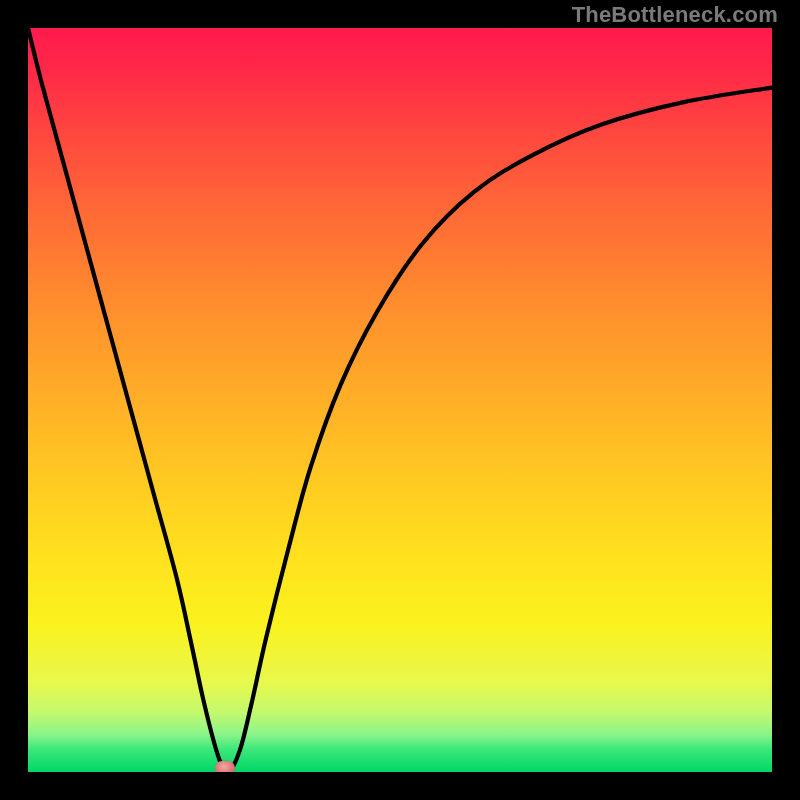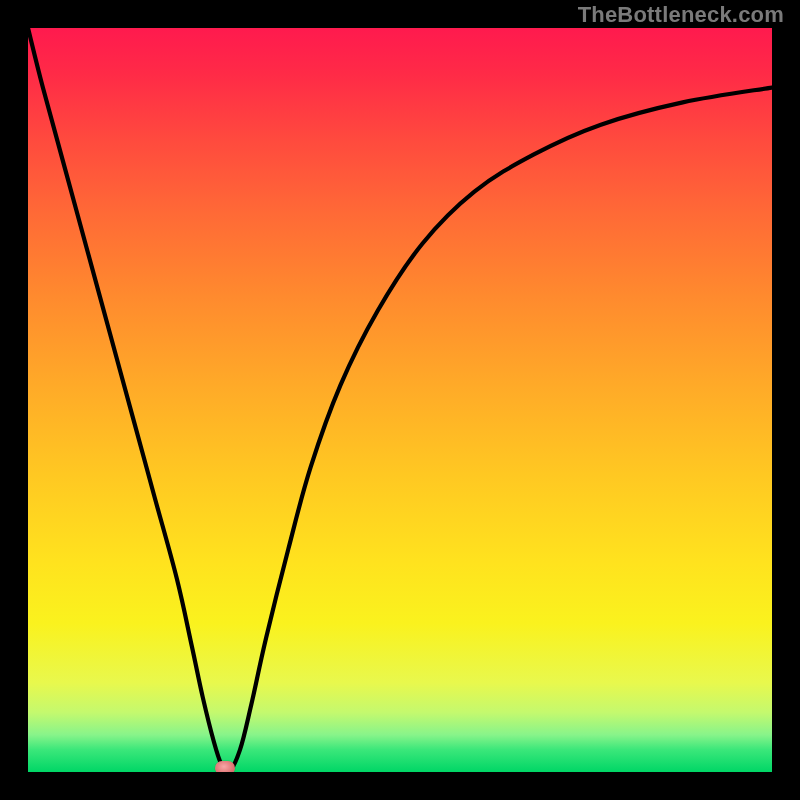--- a/index.html
+++ b/index.html
@@ -13,21 +13,21 @@
   }
   .frame {
     position: relative;
     width: 800px;
     height: 800px;
     background: #000;
   }
   .watermark {
     position: absolute;
     top: 2px;
-    right: 16px;
+    right: 22px;
     font-size: 22px;
     font-weight: 600;
     color: #7a7a7a;
     letter-spacing: 0.2px;
     z-index: 50;
   }
   .plot-area {
     position: absolute;
     left: 28px;
     top: 28px;

